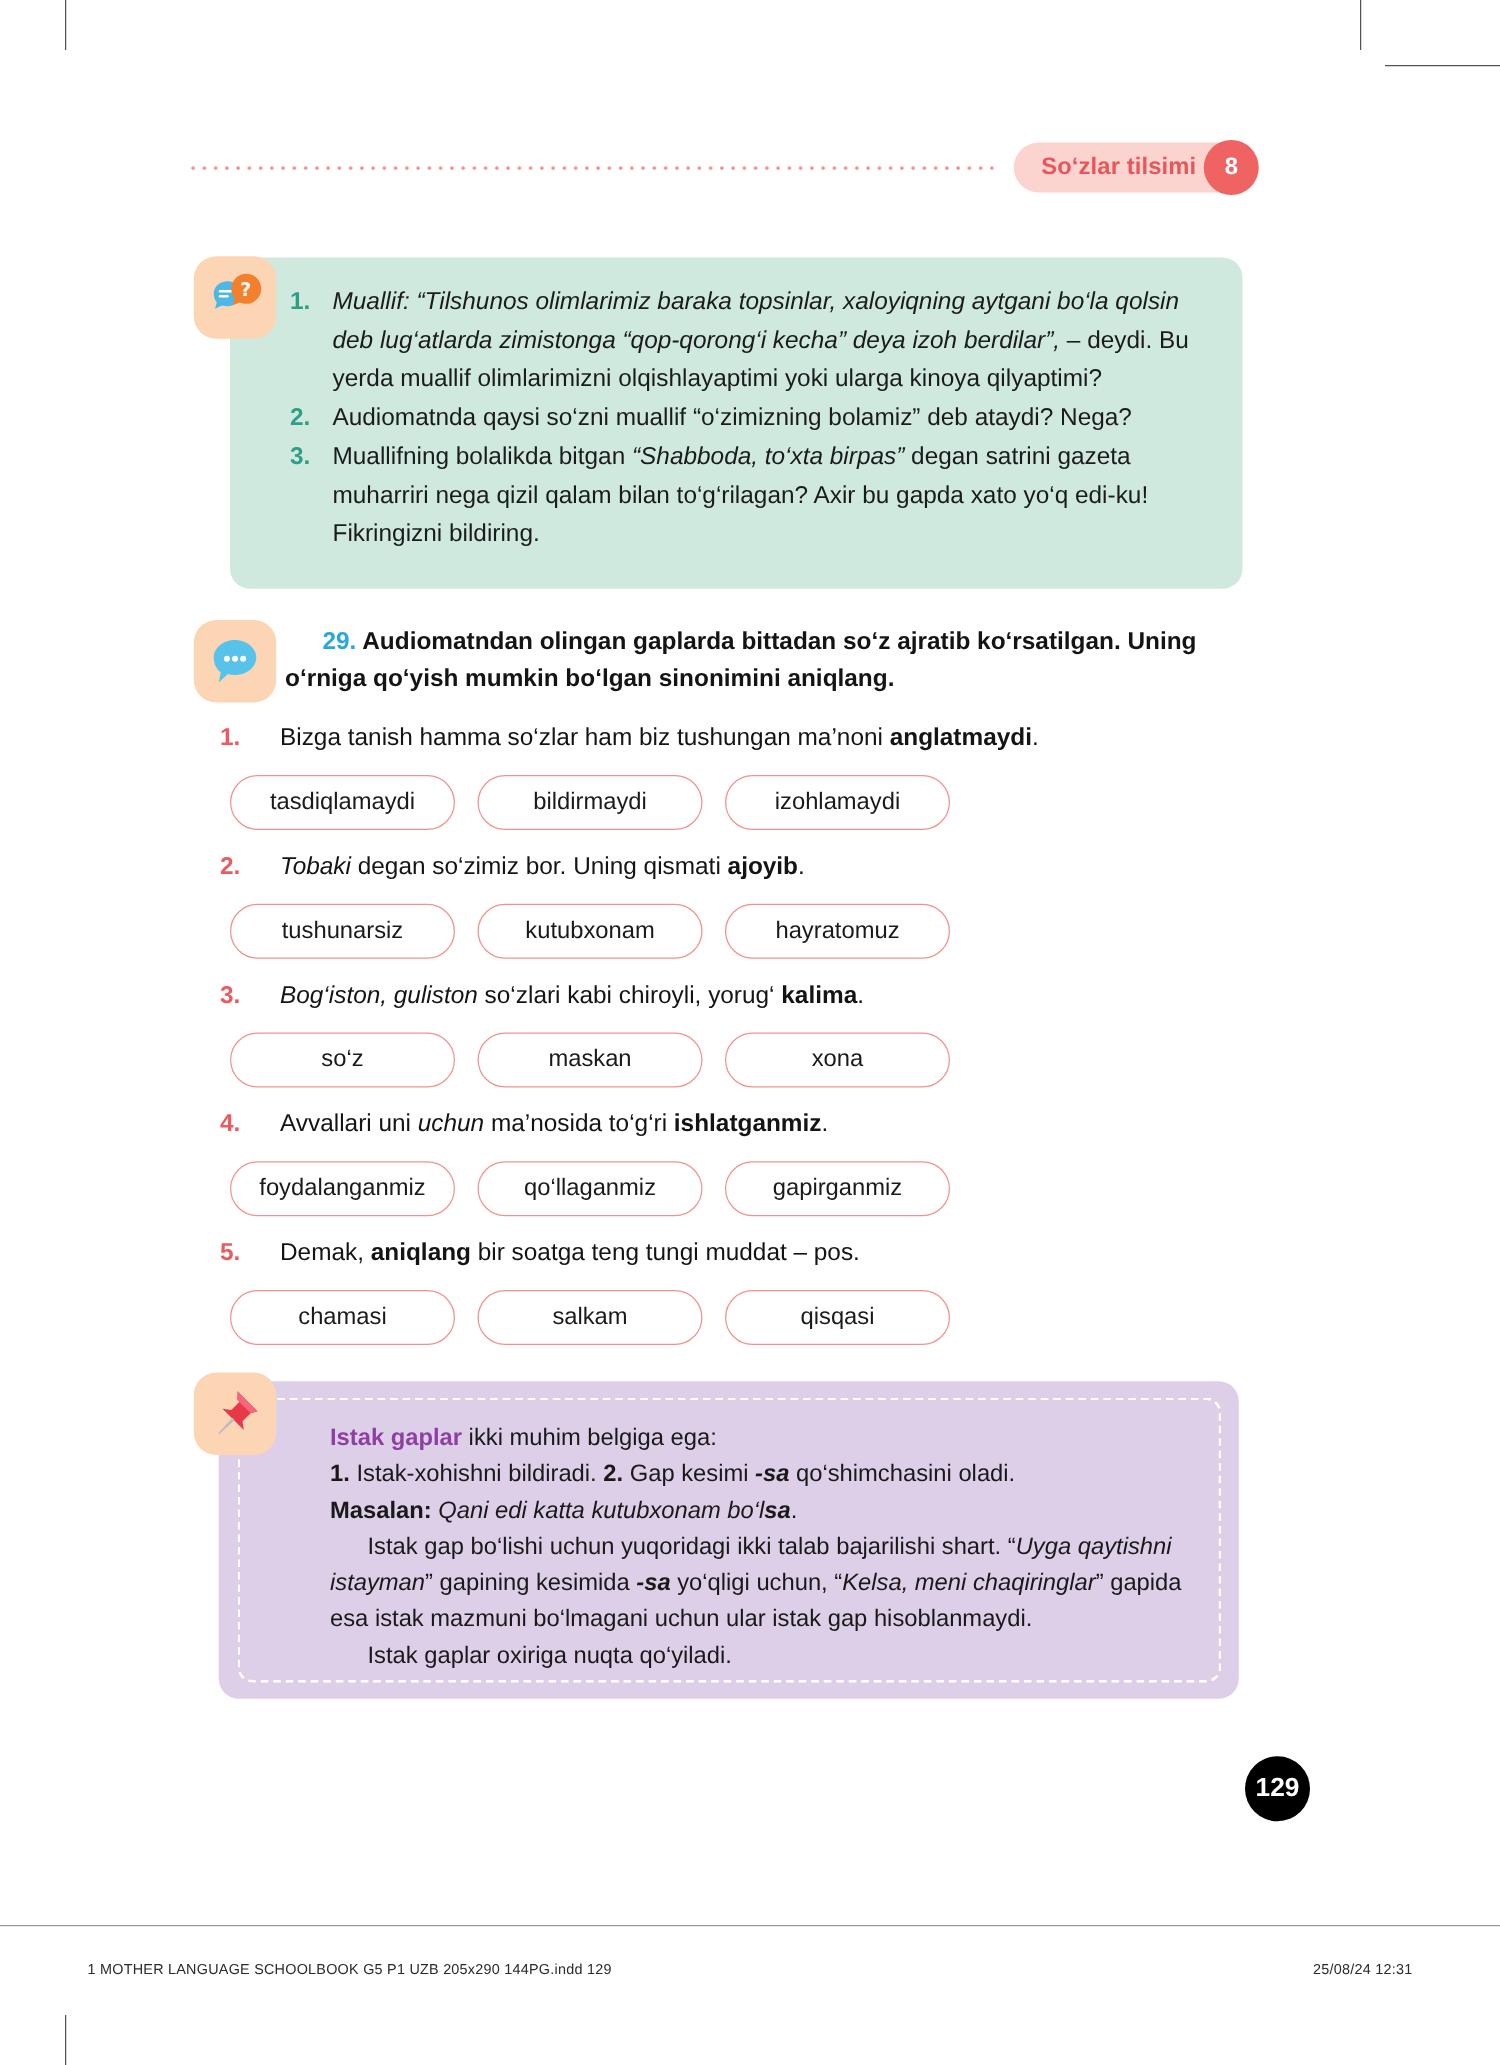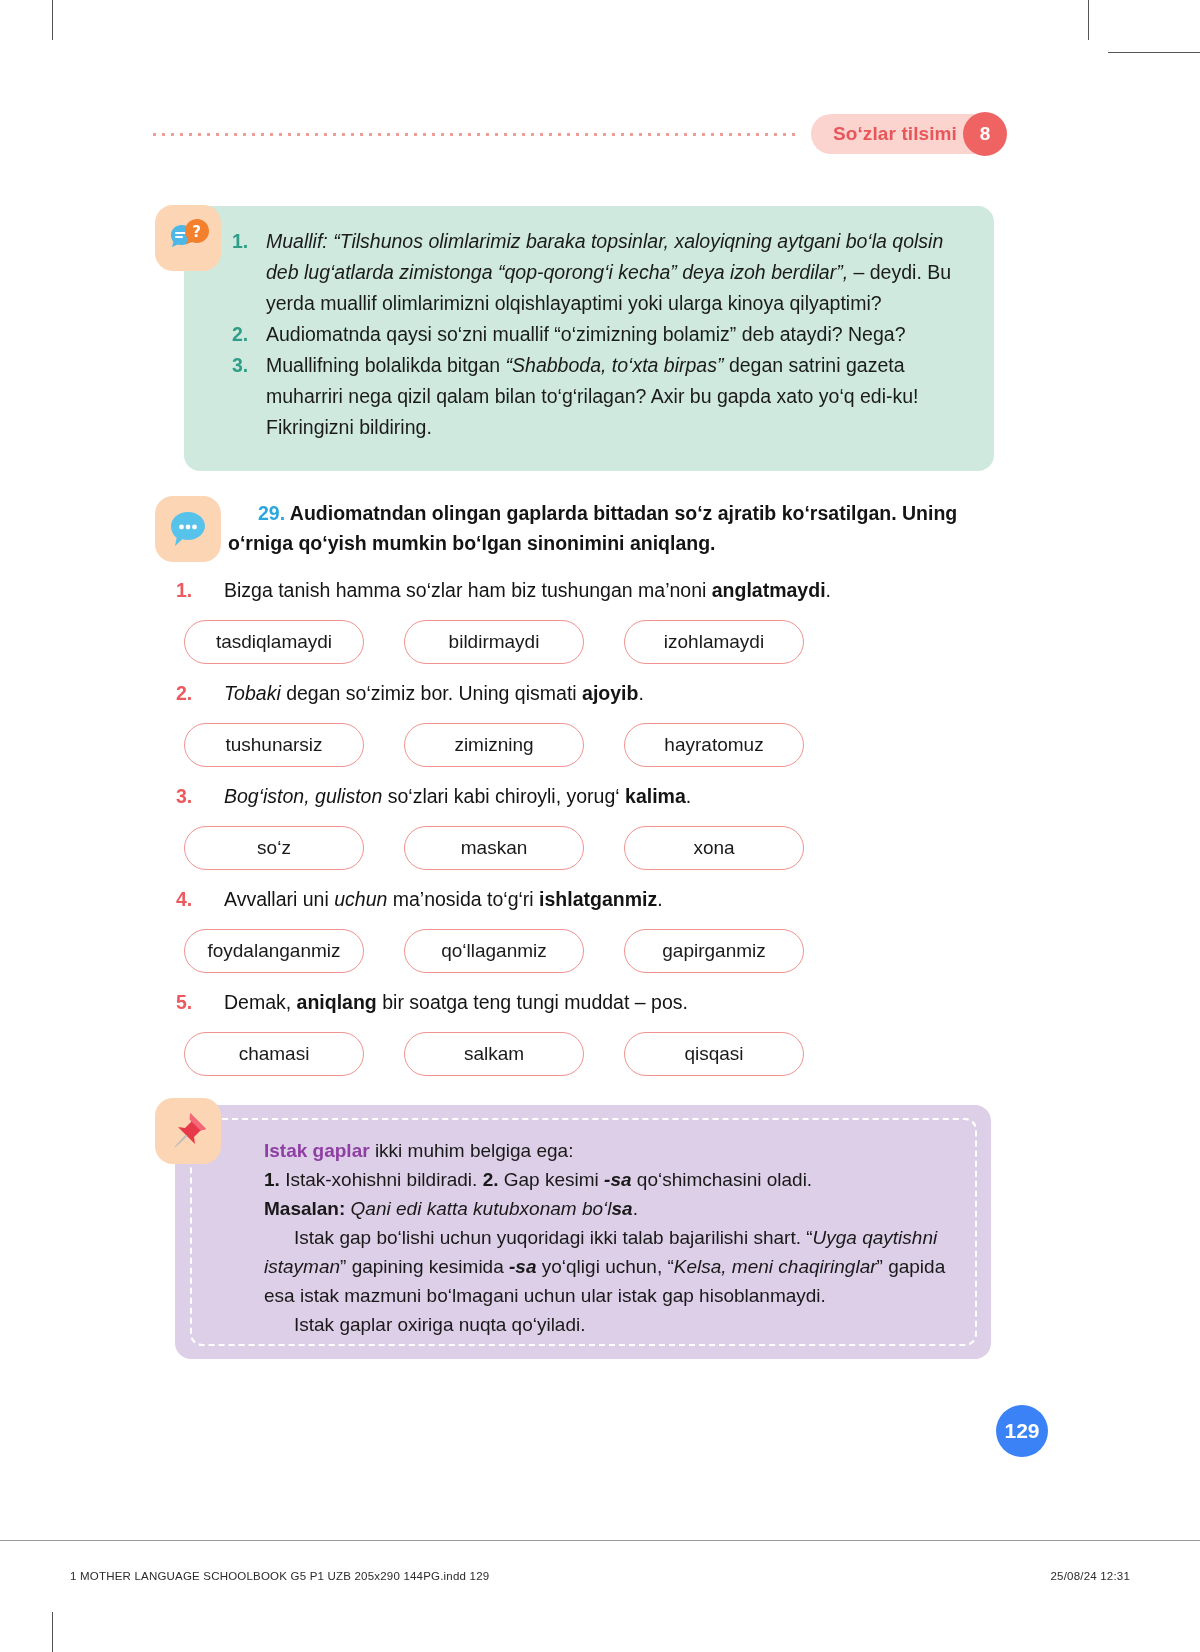--- a/index.html
+++ b/index.html
@@ -147,21 +147,21 @@
   .task-num {
     flex: 0 0 48px;
     color: #ec5a5f;
     font-weight: 700;
   }
   .task-text { flex: 1 1 auto; }
   .task-text b { font-weight: 700; }
   .task-text i { font-style: italic; margin-top: 13px; }
   .opts {
     display: flex;
-    gap: 40px;
+    gap: 18px;
     margin-top: 16px;
     margin-left: 8px;
     align-items: center;
   }
   .opt {
     width: 180px;
     height: 44px;
     border: 1.6px solid #f0938f;
     border-radius: 22px;
     background: #ffffff;
@@ -203,21 +203,21 @@
   .indent { text-indent: 30px; }
 
   
   .page-no {
     position: absolute;
     right: 152px;
     top: 1405px;
     width: 52px;
     height: 52px;
     border-radius: 50%;
-    background: #3b82f6;
+    background: #000000;
     color: #fff;
     font-size: 21px;
     font-weight: 700;
     display: flex;
     align-items: center;
     justify-content: center;
   }
 
   
   .footer-rule {
@@ -312,21 +312,21 @@
     </div>
   </div>
 
   <div class="task" style="top:679px;">
     <div class="task-line">
       <span class="task-num">2.</span>
       <span class="task-text"><i>Tobaki</i> degan so‘zimiz bor. Uning qismati <b>ajoyib</b>.</span>
     </div>
     <div class="opts">
       <div class="opt">tushunarsiz</div>
-      <div class="opt">zimizning</div>
+      <div class="opt">kutubxonam</div>
       <div class="opt">hayratomuz</div>
     </div>
   </div>
 
   <div class="task" style="top:782px;">
     <div class="task-line">
       <span class="task-num">3.</span>
       <span class="task-text"><i>Bog‘iston, guliston</i> so‘zlari kabi chiroyli, yorug‘ <b>kalima</b>.</span>
     </div>
     <div class="opts">

